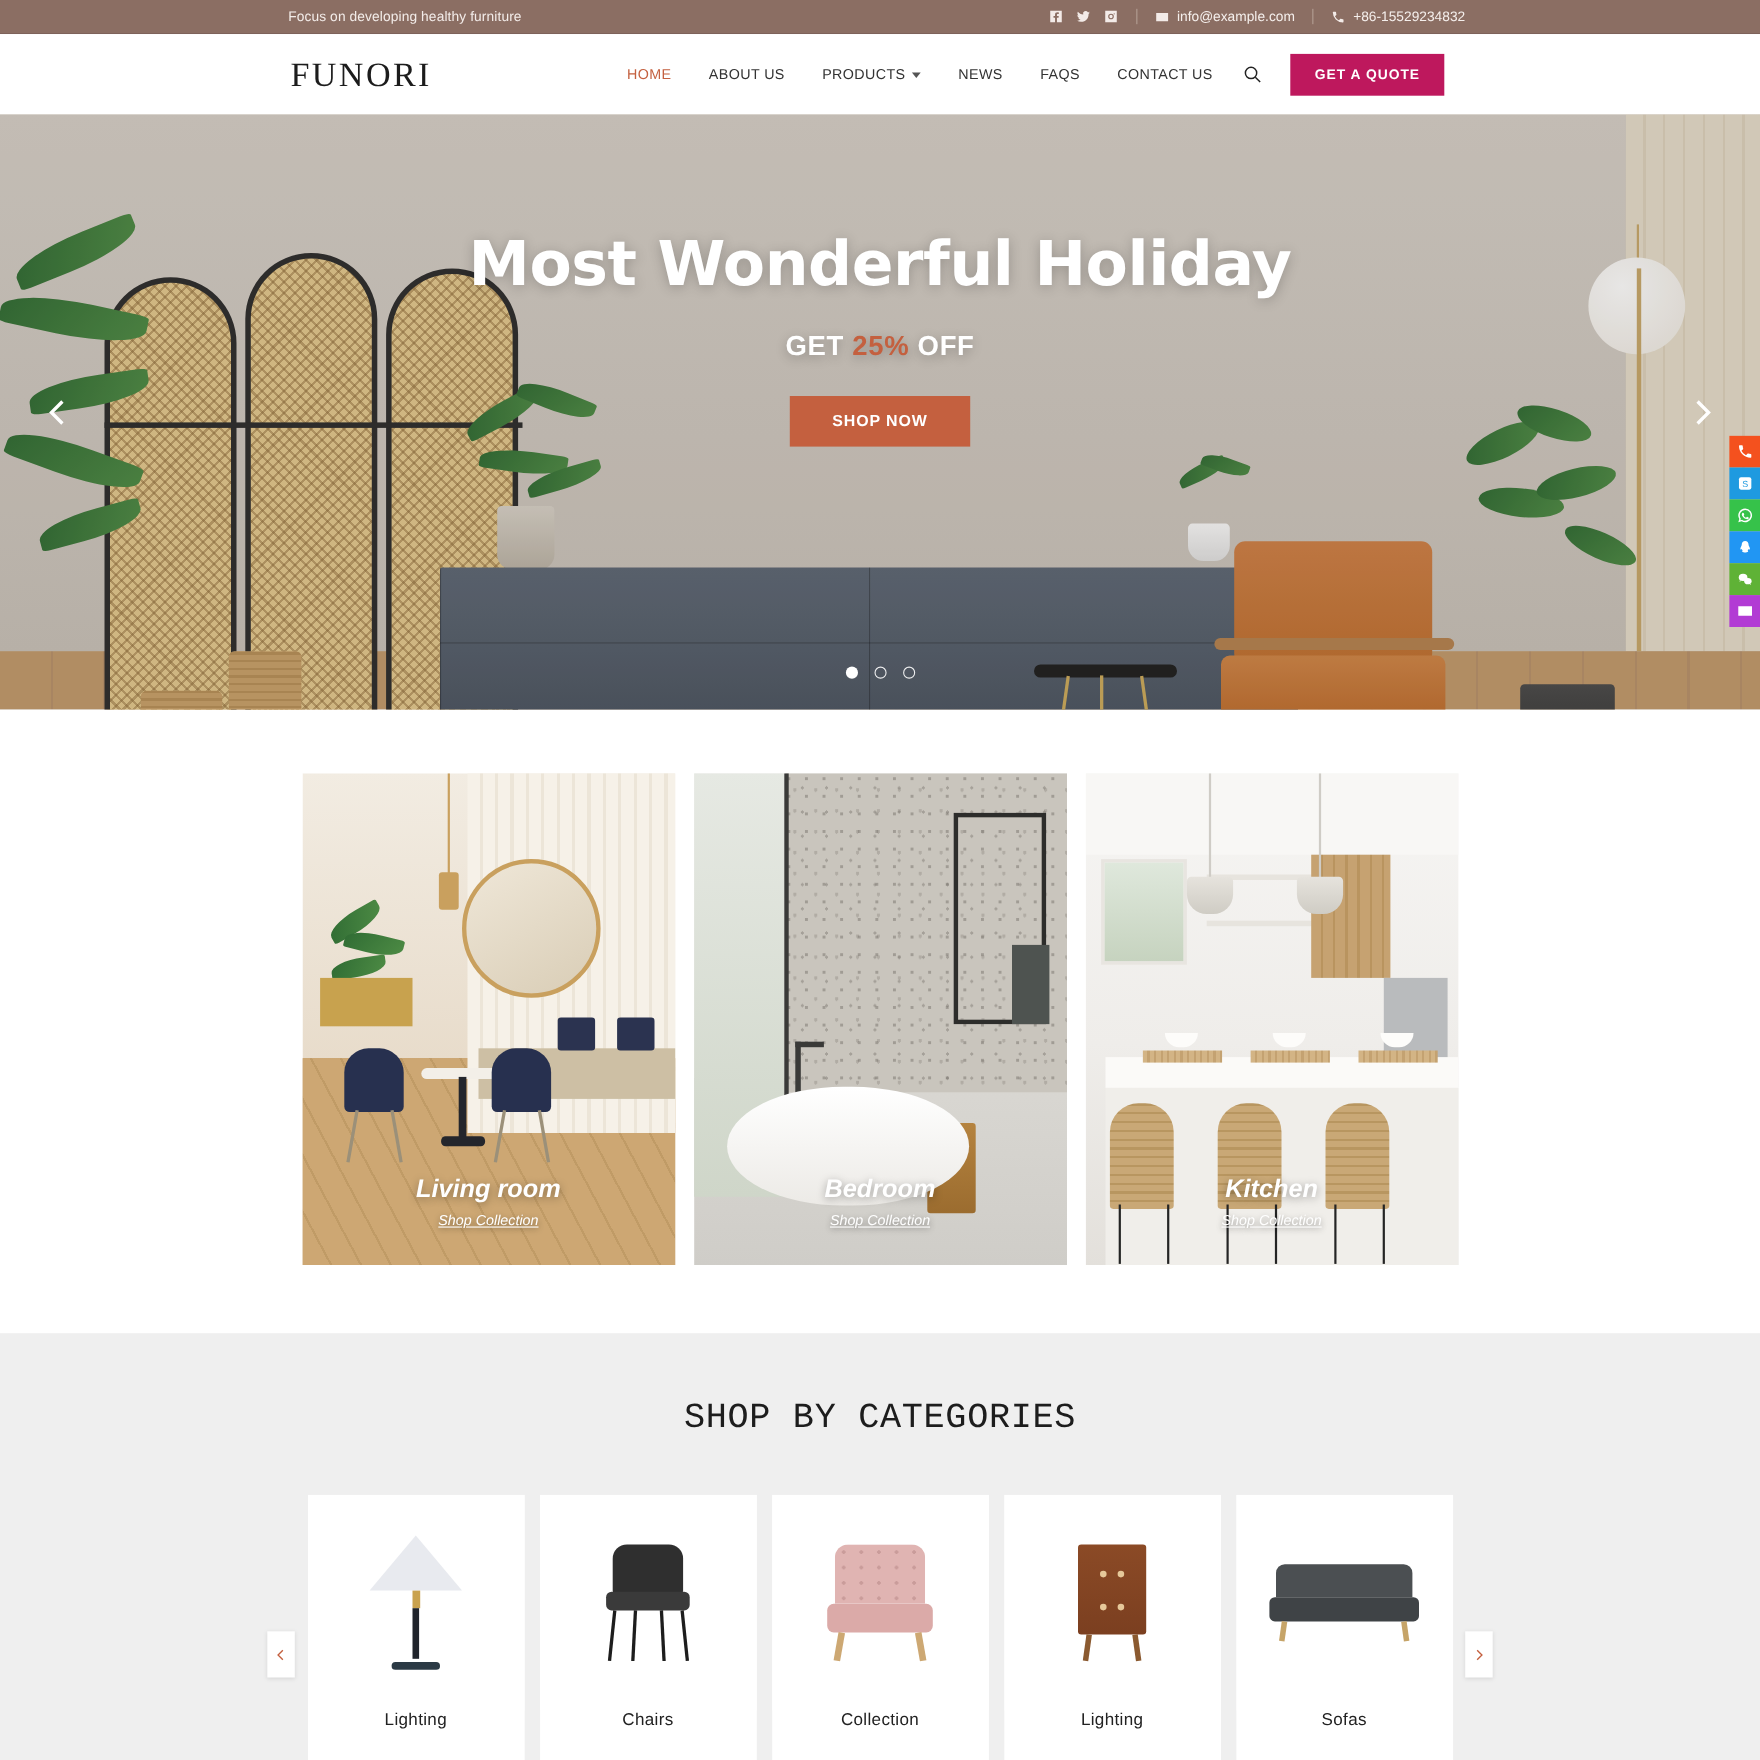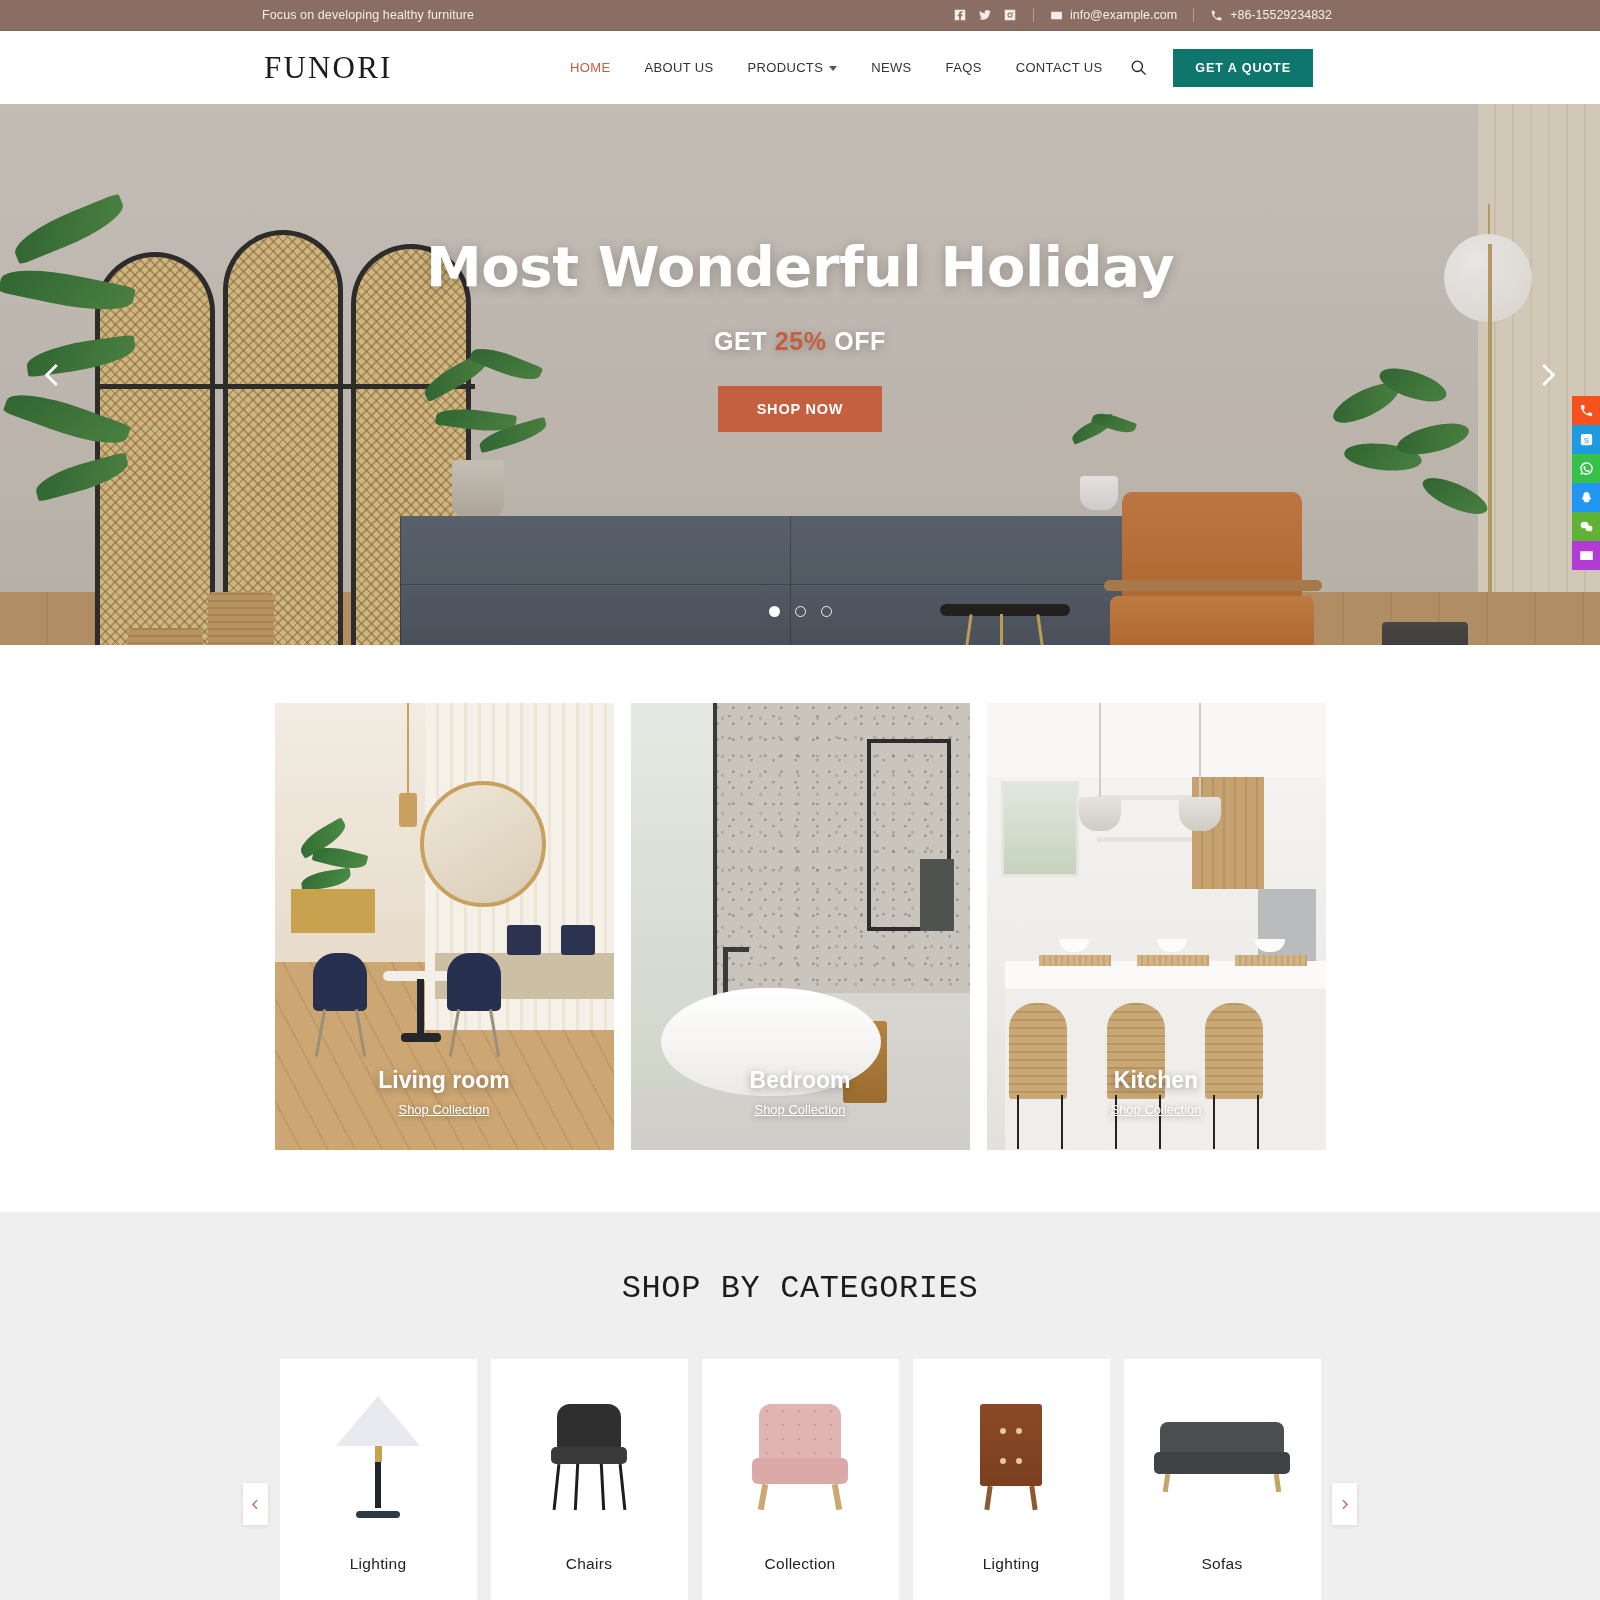--- a/index.html
+++ b/index.html
@@ -98,21 +98,21 @@
   .header-right {
     position: absolute;
     right: 287px;
     display: flex;
     align-items: center;
     gap: 25px;
   }
   .search-btn { cursor: pointer; display: flex; }
   .search-btn svg { width: 19px; height: 19px; stroke: #222; fill: none; stroke-width: 1.7; }
   .quote-btn {
-    background: #0f766e;
+    background: #be185d;
     color: #fff;
     font-size: 12.6px;
     letter-spacing: .9px;
     font-weight: 600;
     padding: 12px 22px;
     border: none;
     cursor: pointer;
     font-family: "Liberation Sans", sans-serif;
     text-align: right;
   }
@@ -212,21 +212,20 @@
     background: repeating-linear-gradient(0deg,#c9a169 0 5px,#b89058 5px 7px);
     border-radius: 5px;
   }
   .hero-veil { position: absolute; inset: 0; background: rgba(60,52,44,.12); }
 
   .hero-content {
     position: absolute;
     left: 0; right: 0; top: 104px;
     text-align: center;
     z-index: 5;
-    margin-top: 26px;
   }
   .hero-title {
     font-size: 56px;
     color: #ffffff;
     font-weight: 700;
     letter-spacing: -0.4px;
     text-shadow: 0 2px 12px rgba(0,0,0,.22);
     font-family: "DejaVu Sans", sans-serif;
   }
   .hero-sub {
@@ -270,20 +269,21 @@
   }
   .dot.active { background: #ffffff; }
 
   
   .rooms {
     background: #fff;
     padding: 58px 0 62px;
     display: flex;
     justify-content: center;
     gap: 17px;
+    font-style: italic;
   }
   .room-card {
     position: relative;
     width: 339px; height: 447px;
     overflow: hidden;
     cursor: pointer;
   }
   .room-img { position: absolute; inset: 0; }
   .room-label {
     position: absolute; left: 0; right: 0; bottom: 56px;

